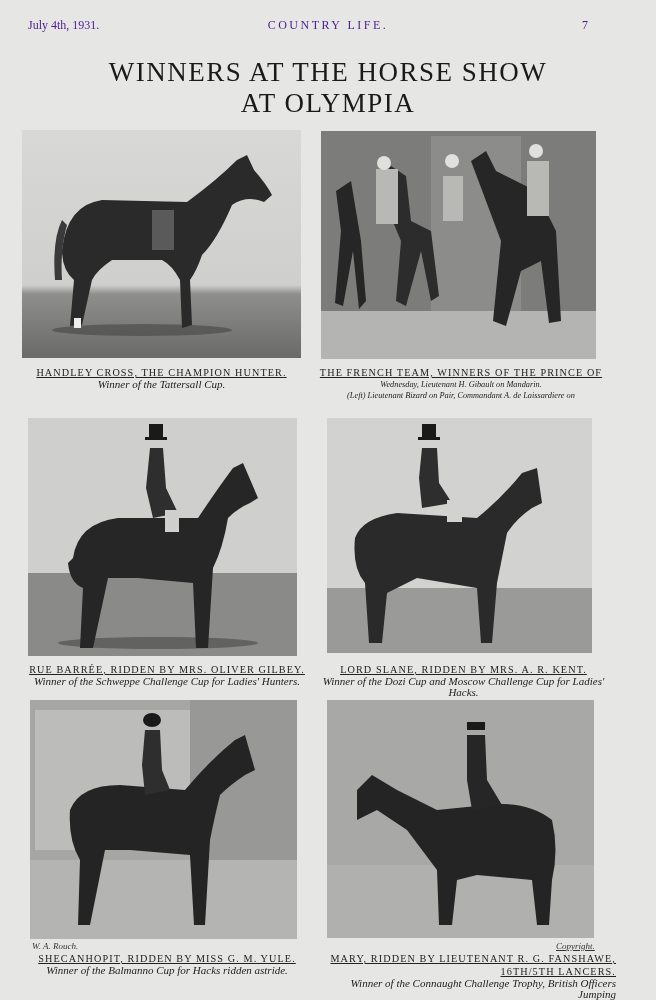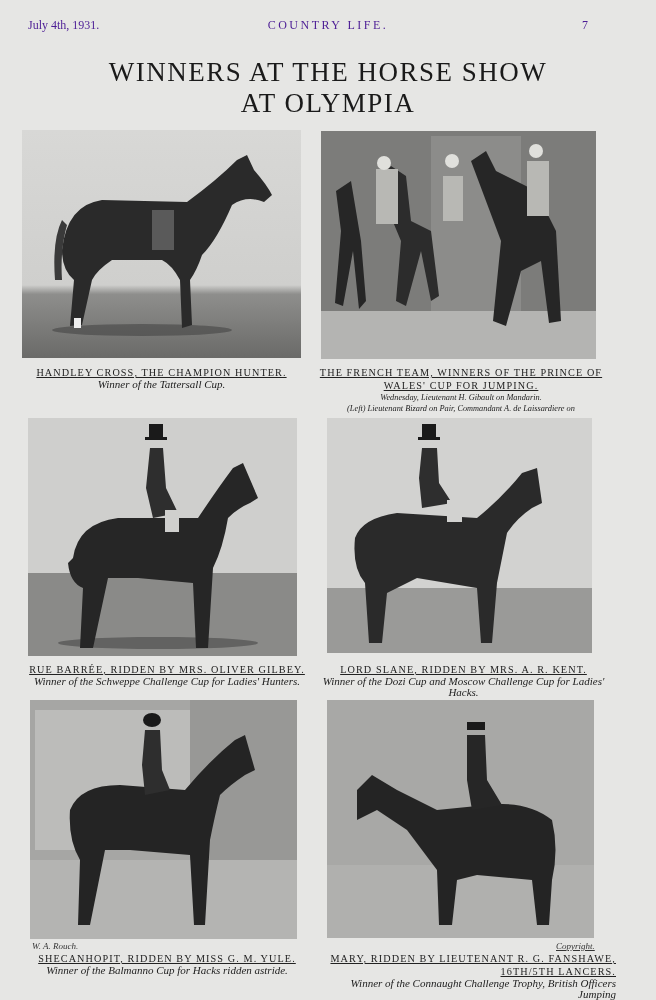--- a/index.html
+++ b/index.html
@@ -72,21 +72,20 @@
     <rect x="55" y="38" width="22" height="55" fill="#b8b8b4"></rect>
     <circle cx="63" cy="32" r="7" fill="#e0e0dc"></circle>
     <rect x="122" y="45" width="20" height="45" fill="#b8b8b4"></rect>
     <circle cx="131" cy="30" r="7" fill="#e0e0dc"></circle>
     <rect x="206" y="30" width="22" height="55" fill="#b8b8b4"></rect>
     <circle cx="215" cy="20" r="7" fill="#e0e0dc"></circle>
   </svg>
 </div>
 <div class="abs cap" style="left:316px;top:366px;width:290px;">
   <span class="main">THE FRENCH TEAM, WINNERS OF THE PRINCE OF</span>
-  <span class="main">WALES' CUP FOR JUMPING.</span>
   <span class="sub" style="font-size:8.3px;">Wednesday, Lieutenant H. Gibault on Mandarin.</span>
   <span class="sub" style="font-size:8.3px;">(Left) Lieutenant Bizard on Pair, Commandant A. de Laissardiere on</span>
 </div>
 
 <div class="abs photo" style="left:28px;top:418px;width:269px;height:238px;">
   <svg viewBox="0 0 269 238" preserveAspectRatio="none">
     <rect width="269" height="160" fill="#cfcfcd"></rect>
     <rect y="155" width="269" height="83" fill="#8a8a88"></rect>
     <ellipse cx="130" cy="225" rx="100" ry="6" fill="#3a3a3a" opacity="0.5"></ellipse>
     <path d="M45 140 Q50 105 90 100 L170 100 Q190 70 205 50 L215 45 L230 80 L222 85 Q210 90 200 100 Q195 130 185 150 L180 230 L168 230 L165 165 L110 160 L80 160 L65 230 L52 230 L55 170 Q42 165 40 145 Z" fill="#262626"></path>

